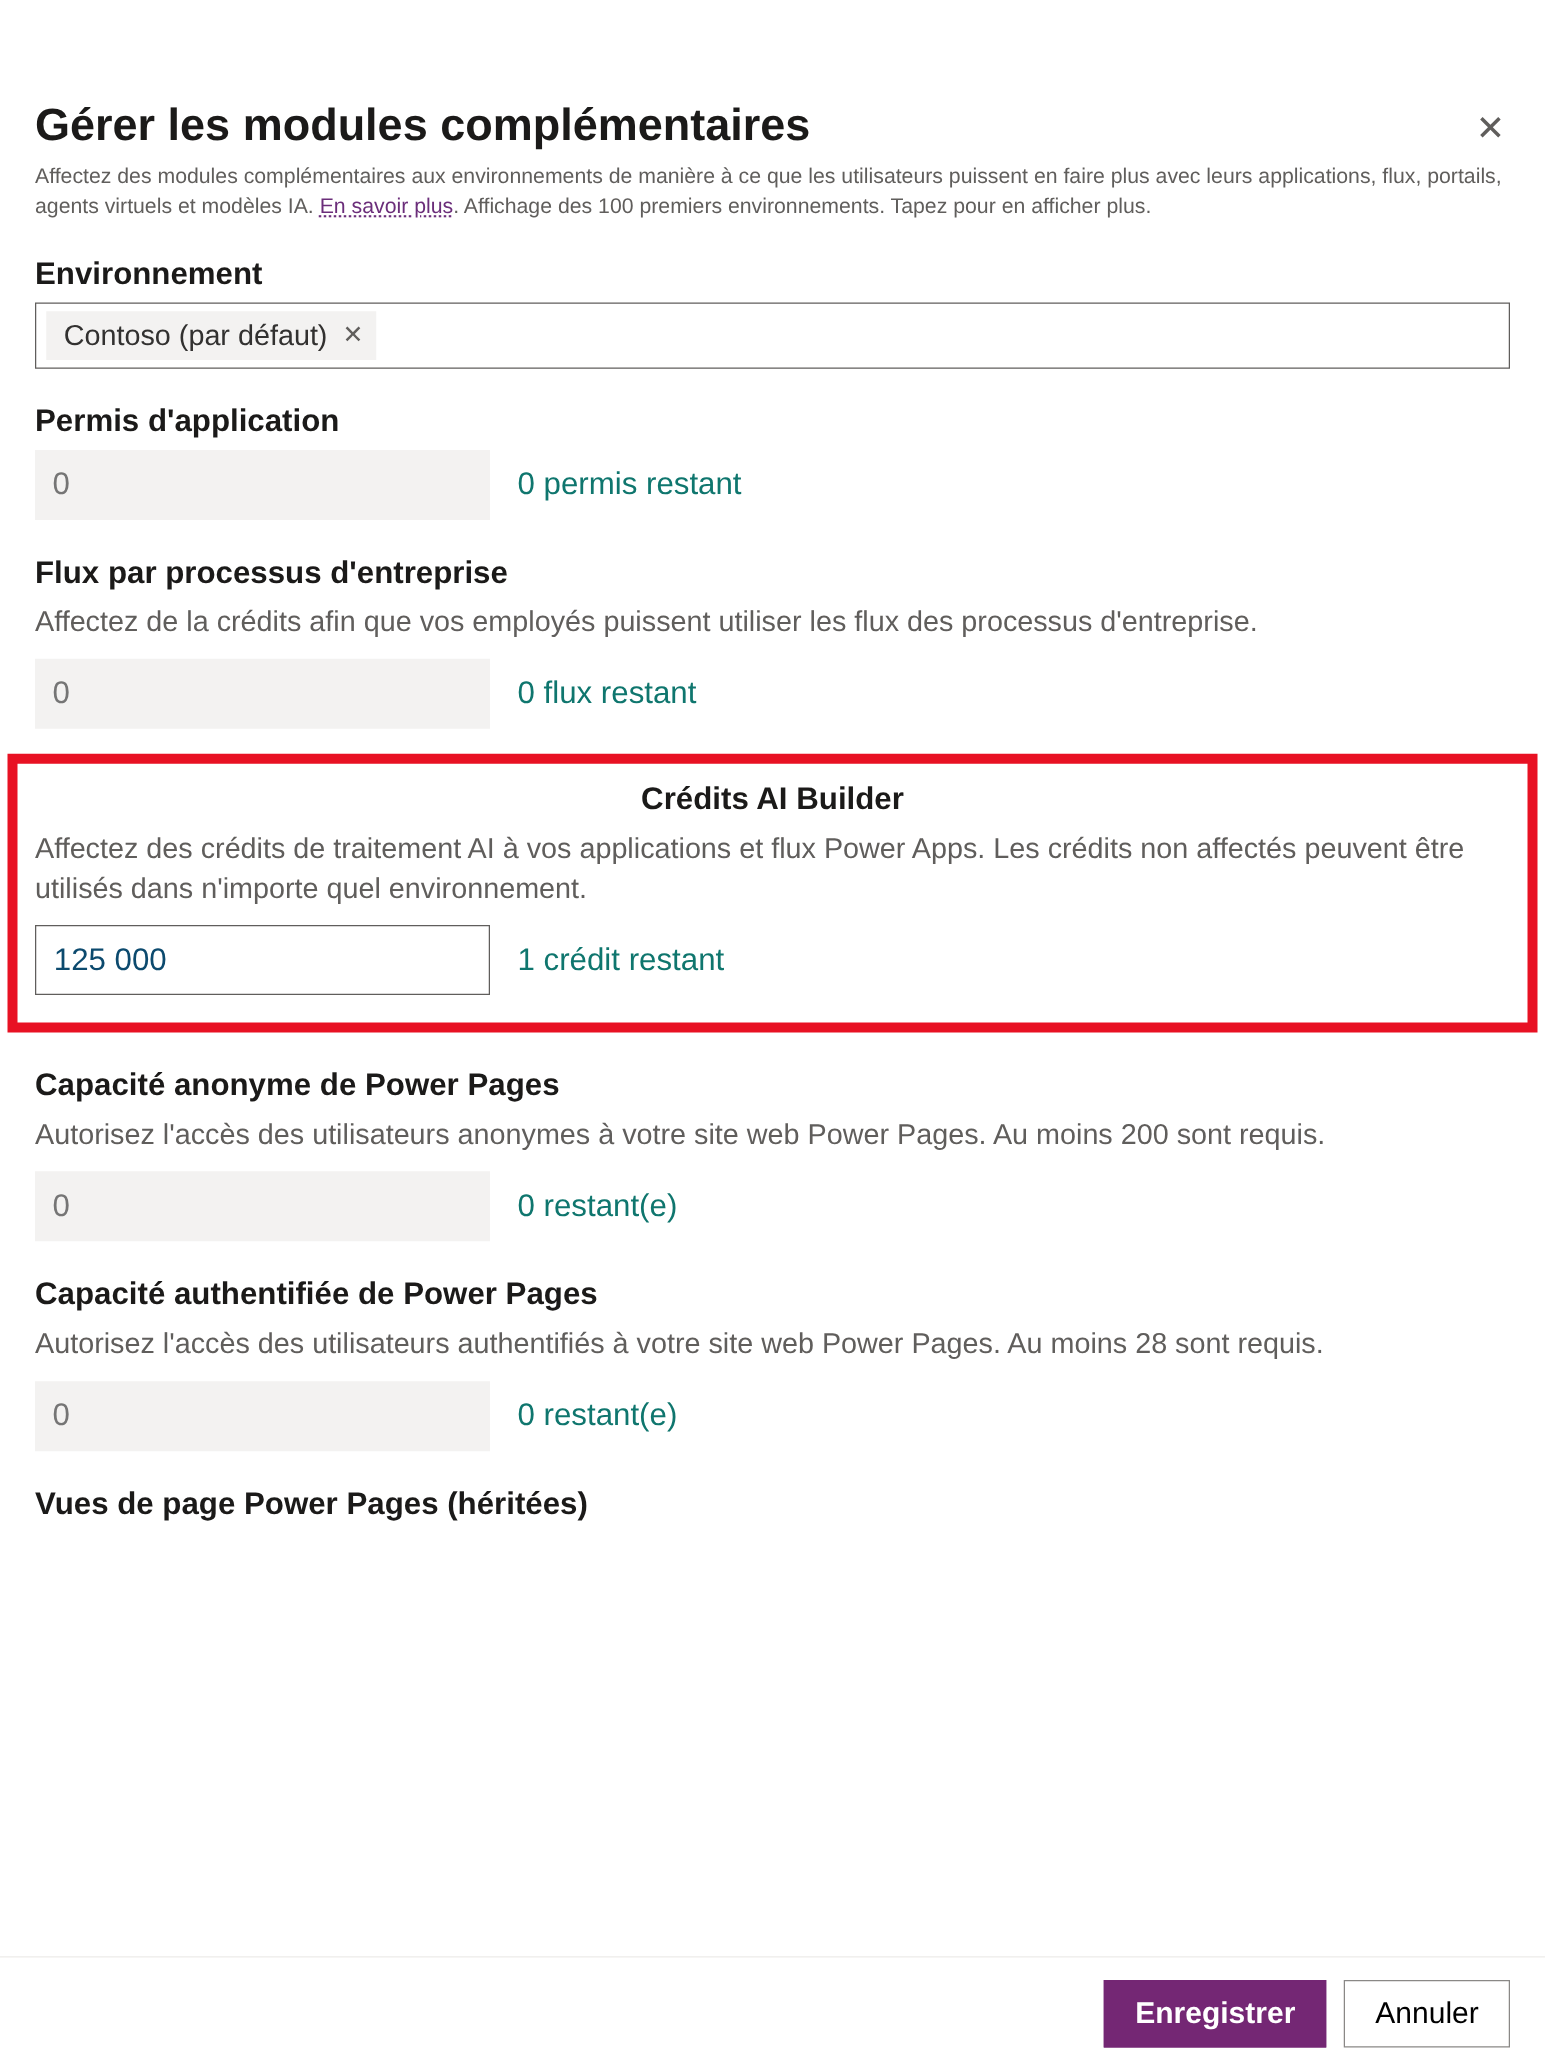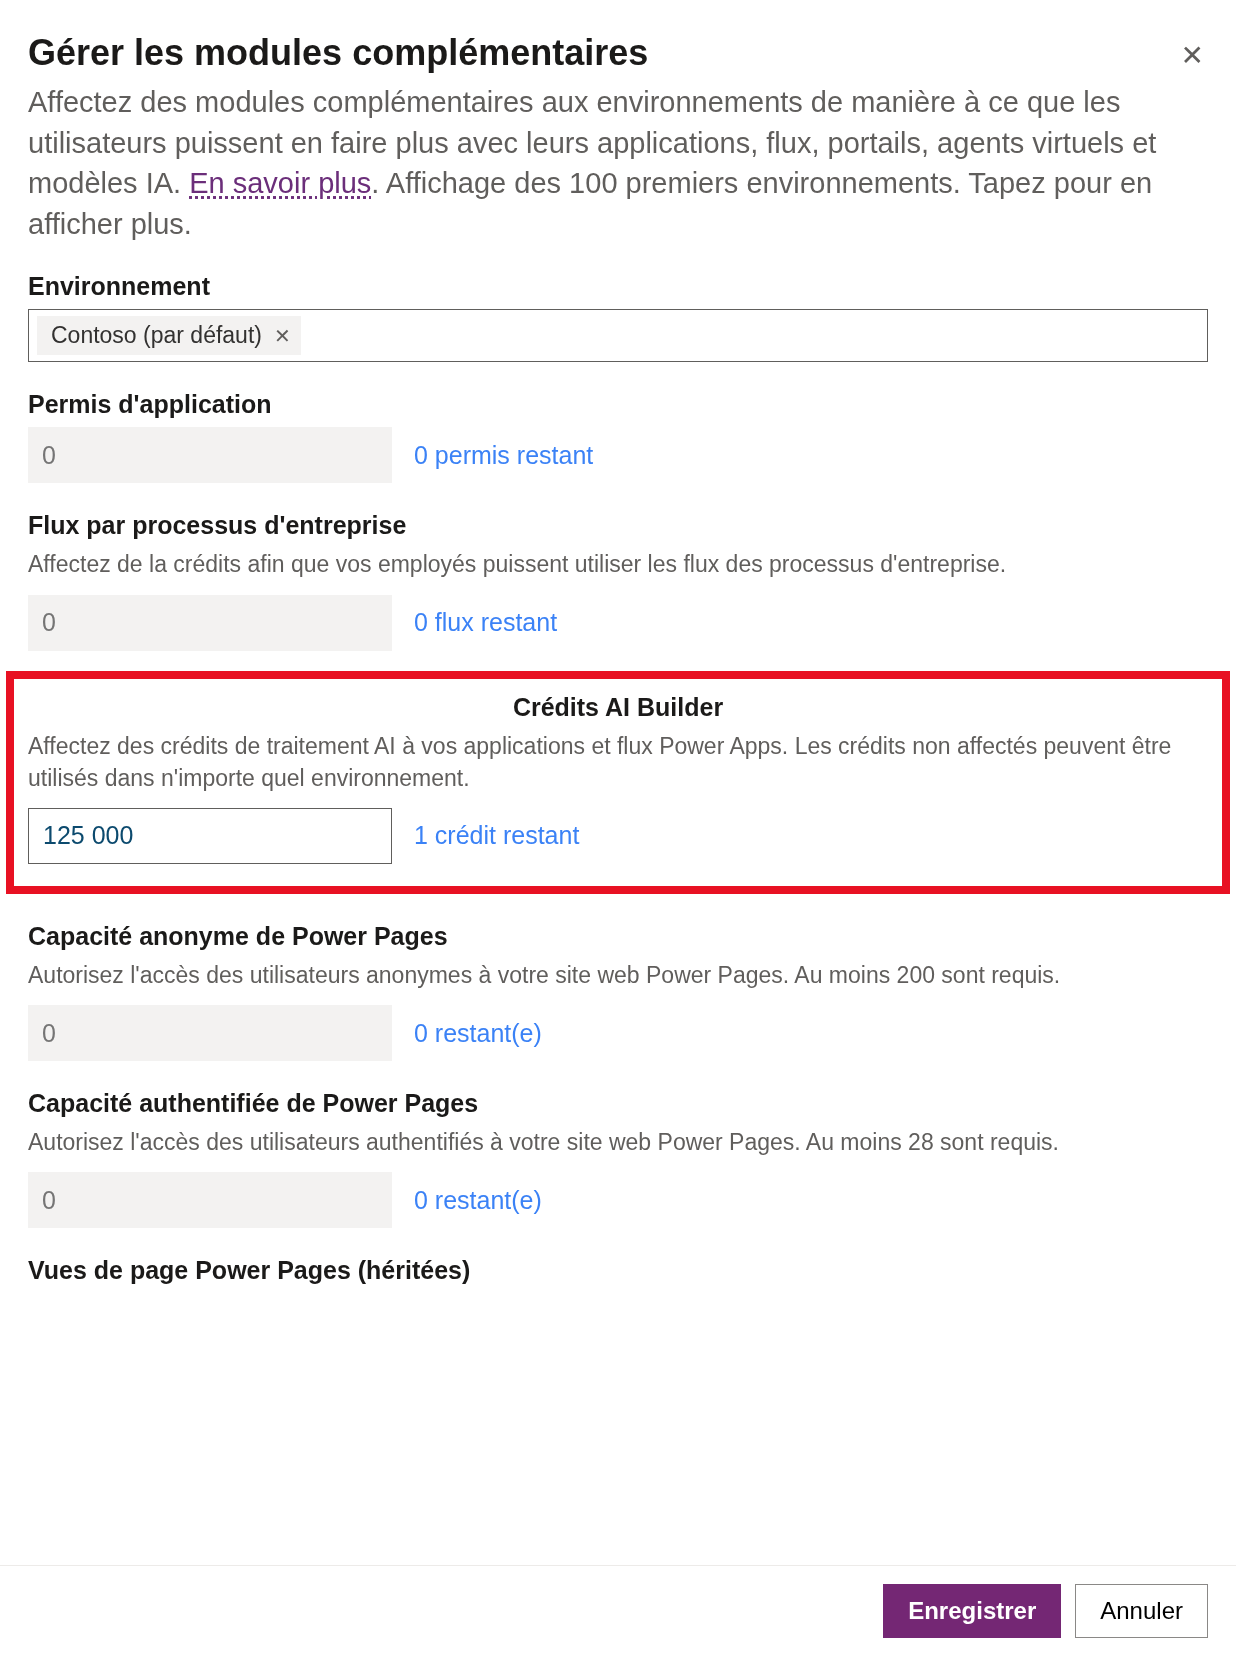--- a/index.html
+++ b/index.html
@@ -6,20 +6,21 @@
   body {
     font-family: "Segoe UI", -apple-system, BlinkMacSystemFont, sans-serif;
     color: #1b1a19;
     background: #fff;
     width: 1236px;
     height: 1656px;
     position: relative;
   }
   .panel {
     padding: 32px 28px 0 28px;
+    margin-top: 47px;
   }
   .header-row {
     display: flex;
     justify-content: space-between;
     align-items: flex-start;
   }
   h1 {
     font-size: 36px;
     font-weight: 600;
     margin-bottom: 8px;
@@ -29,21 +30,21 @@
     font-size: 28px;
     color: #605e5c;
     background: none;
     border: none;
     cursor: pointer;
     line-height: 1;
     padding: 4px;
     margin-top: 6px;
   }
   .intro {
-    font-size: 29px;
+    font-size: 17px;
     color: #605e5c;
     line-height: 1.4;
     margin-bottom: 24px;
   }
   .intro a {
     color: #6b2e7a;
     text-decoration: underline dotted;
     text-underline-offset: 3px;
   }
   .section-title {
@@ -97,21 +98,21 @@
     background: #f3f2f1;
     color: #a19f9d;
   }
   .num-input.active {
     background: #fff;
     border: 1px solid #605e5c;
     color: #0c4a6e;
   }
   .remaining {
     font-size: 25px;
-    color: #3b82f6;
+    color: #0f766e;
     text-align: right;
   }
   .highlight-box {
     border: 8px solid #e81123;
     margin-left: -22px;
     margin-right: -22px;
     padding: 14px 14px 14px 14px;
     margin-top: 20px;
     margin-bottom: 12px;
   }

